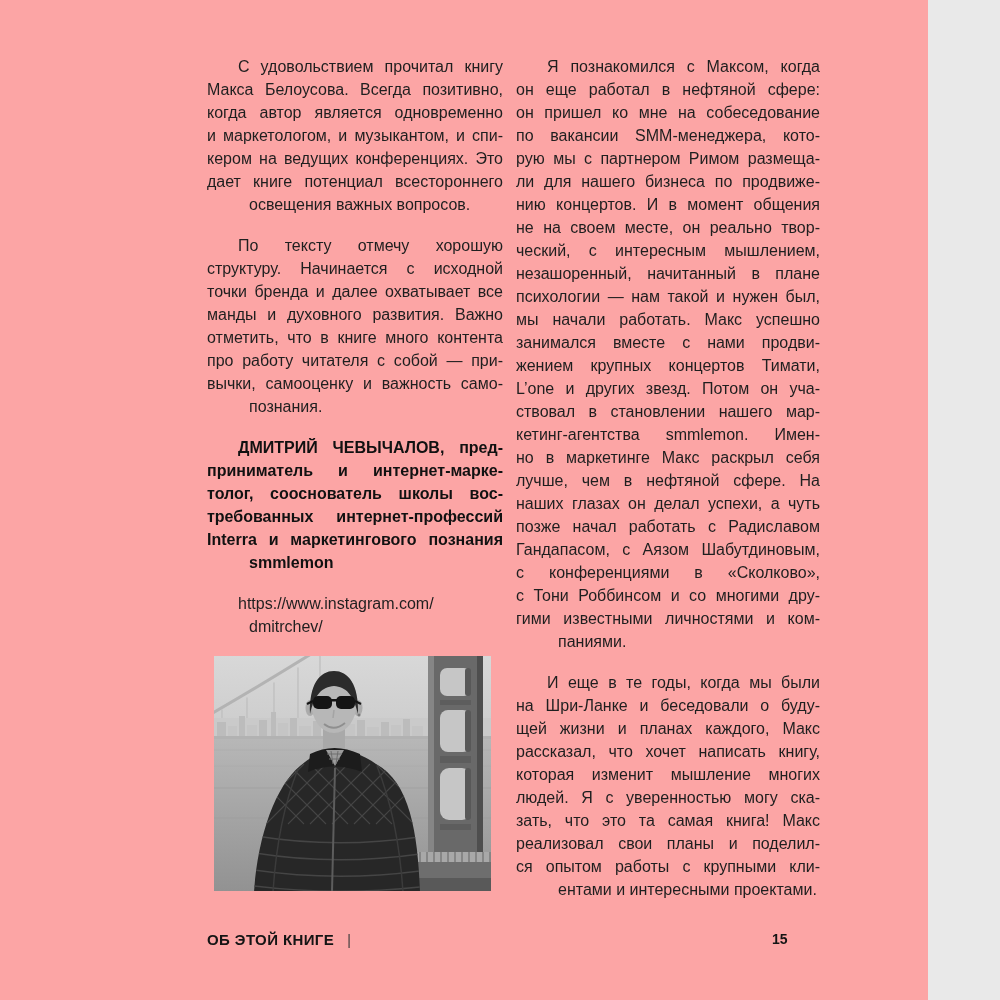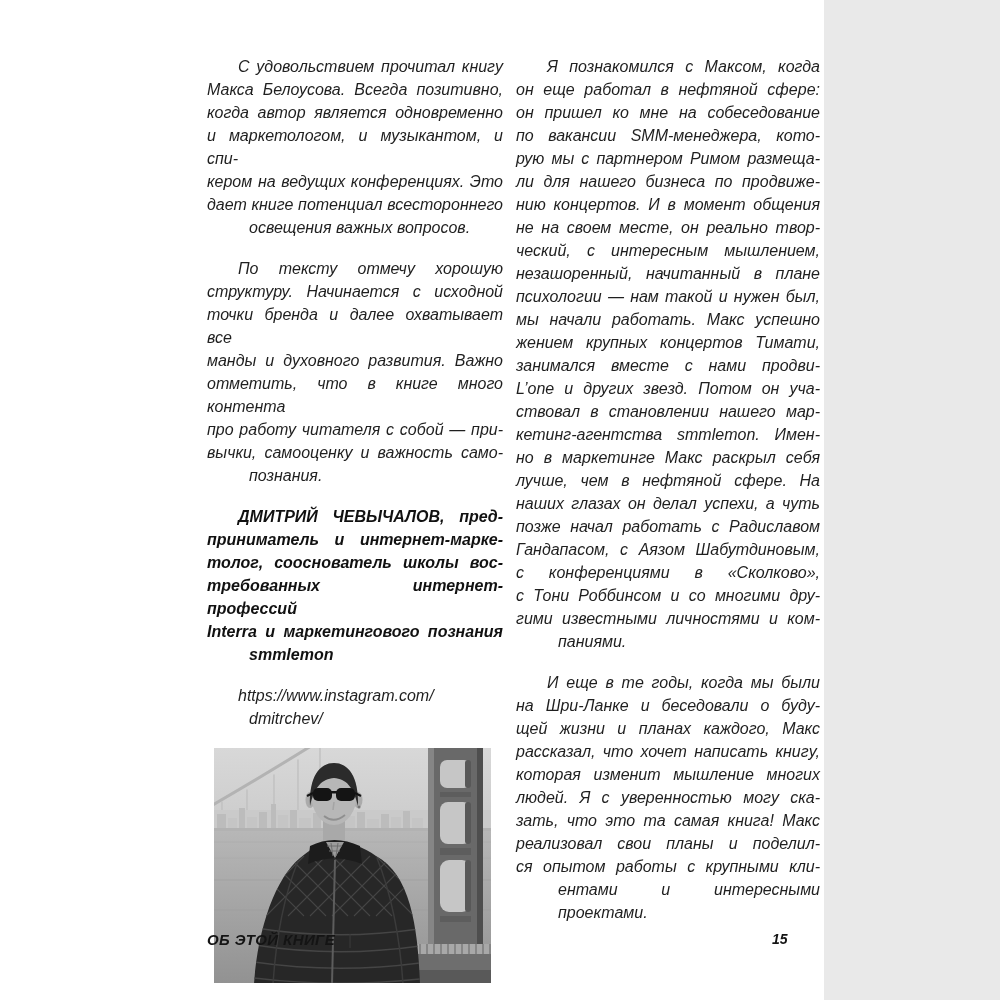--- a/index.html
+++ b/index.html
@@ -1,19 +1,19 @@
 <!DOCTYPE html>
 <html><head>
 <meta charset="utf-8">
 <style>
   html,body{margin:0;padding:0;background:#e9e9e9;}
   .page{
-    position:relative;width:824px;height:1000px;background:#ffffff;
+    position:relative;width:928px;height:1000px;background:#fca5a5;
     font-family:"Liberation Sans","DejaVu Sans",sans-serif;
-    color:#1f1f1f;overflow:hidden;font-style:italic;
+    color:#1f1f1f;overflow:hidden;
   }
   .col{position:absolute;top:55px;font-size:16px;line-height:23px;}
   .col-left{left:207px;width:296px;}
   .col-right{left:516px;width:304px;}
   .para{margin:0 0 18px 0;}
   .para .tline{text-align:justify;text-align-last:justify;}
   .para .tline:last-child{text-align-last:left;margin-left:42px;}
   .para .tline:first-child{text-indent:31px;}
   .byline{font-weight:700;color:#111;}
   .photo{margin:16px 0 0 7px;width:277px;height:235px;line-height:0;}
@@ -194,22 +194,22 @@
         <div class="tline">он пришел ко мне на собеседование</div>
         <div class="tline">по вакансии SMM-менеджера, кото-</div>
         <div class="tline">рую мы с партнером Римом размеща-</div>
         <div class="tline">ли для нашего бизнеса по продвиже-</div>
         <div class="tline">нию концертов. И в момент общения</div>
         <div class="tline">не на своем месте, он реально твор-</div>
         <div class="tline">ческий, с интересным мышлением,</div>
         <div class="tline">незашоренный, начитанный в плане</div>
         <div class="tline">психологии — нам такой и нужен был,</div>
         <div class="tline">мы начали работать. Макс успешно</div>
+        <div class="tline">занимался вместе с нами продви-</div>
         <div class="tline">жением крупных концертов Тимати,</div>
-        <div class="tline">занимался вместе с нами продви-</div>
         <div class="tline">L’one и других звезд. Потом он уча-</div>
         <div class="tline">ствовал в становлении нашего мар-</div>
         <div class="tline">кетинг-агентства smmlemon. Имен-</div>
         <div class="tline">но в маркетинге Макс раскрыл себя</div>
         <div class="tline">лучше, чем в нефтяной сфере. На</div>
         <div class="tline">наших глазах он делал успехи, а чуть</div>
         <div class="tline">позже начал работать с Радиславом</div>
         <div class="tline">Гандапасом, с Аязом Шабутдиновым,</div>
         <div class="tline">с конференциями в «Сколково»,</div>
         <div class="tline">с Тони Роббинсом и со многими дру-</div>

